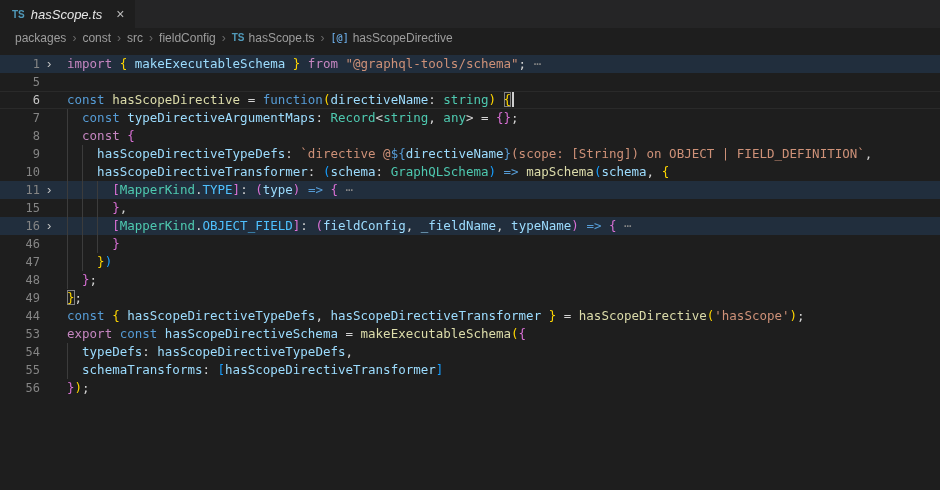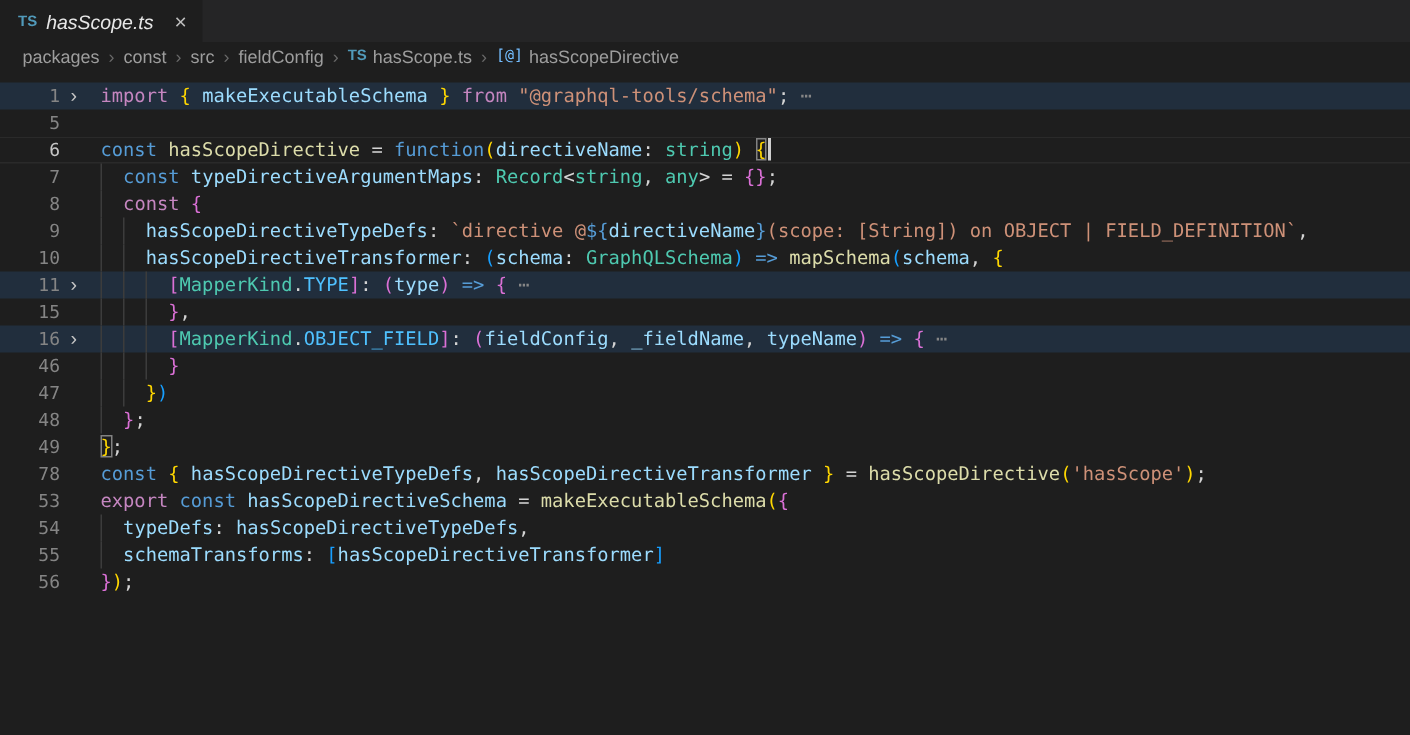--- a/index.html
+++ b/index.html
@@ -122,21 +122,21 @@
     </div>
     <div class="row">
       <span class="lnum">48</span>
       <span class="code"><span class="guide" style="left: calc(0ch);"></span><span class="tok" style="color: rgb(212, 212, 212);">  </span><span class="tok" style="color: rgb(218, 112, 214);">}</span><span class="tok" style="color: rgb(212, 212, 212);">;</span></span>
     </div>
     <div class="row">
       <span class="lnum">49</span>
       <span class="code"><span class="tok box" style="color: rgb(255, 215, 0);">}</span><span class="tok" style="color: rgb(212, 212, 212);">;</span></span>
     </div>
     <div class="row">
-      <span class="lnum">78</span>
+      <span class="lnum">44</span>
       <span class="code"><span class="tok" style="color: rgb(86, 156, 214);">const</span><span class="tok" style="color: rgb(212, 212, 212);"> </span><span class="tok" style="color: rgb(255, 215, 0);">{</span><span class="tok" style="color: rgb(212, 212, 212);"> </span><span class="tok" style="color: rgb(156, 220, 254);">hasScopeDirectiveTypeDefs</span><span class="tok" style="color: rgb(212, 212, 212);">, </span><span class="tok" style="color: rgb(156, 220, 254);">hasScopeDirectiveTransformer</span><span class="tok" style="color: rgb(212, 212, 212);"> </span><span class="tok" style="color: rgb(255, 215, 0);">}</span><span class="tok" style="color: rgb(212, 212, 212);"> = </span><span class="tok" style="color: rgb(220, 220, 170);">hasScopeDirective</span><span class="tok" style="color: rgb(255, 215, 0);">(</span><span class="tok" style="color: rgb(206, 145, 120);">'hasScope'</span><span class="tok" style="color: rgb(255, 215, 0);">)</span><span class="tok" style="color: rgb(212, 212, 212);">;</span></span>
     </div>
     <div class="row">
       <span class="lnum">53</span>
       <span class="code"><span class="tok" style="color: rgb(197, 134, 192);">export</span><span class="tok" style="color: rgb(212, 212, 212);"> </span><span class="tok" style="color: rgb(86, 156, 214);">const</span><span class="tok" style="color: rgb(212, 212, 212);"> </span><span class="tok" style="color: rgb(156, 220, 254);">hasScopeDirectiveSchema</span><span class="tok" style="color: rgb(212, 212, 212);"> = </span><span class="tok" style="color: rgb(220, 220, 170);">makeExecutableSchema</span><span class="tok" style="color: rgb(255, 215, 0);">(</span><span class="tok" style="color: rgb(218, 112, 214);">{</span></span>
     </div>
     <div class="row">
       <span class="lnum">54</span>
       <span class="code"><span class="guide" style="left: calc(0ch);"></span><span class="tok" style="color: rgb(212, 212, 212);">  </span><span class="tok" style="color: rgb(156, 220, 254);">typeDefs</span><span class="tok" style="color: rgb(212, 212, 212);">: </span><span class="tok" style="color: rgb(156, 220, 254);">hasScopeDirectiveTypeDefs</span><span class="tok" style="color: rgb(212, 212, 212);">,</span></span>
     </div>

